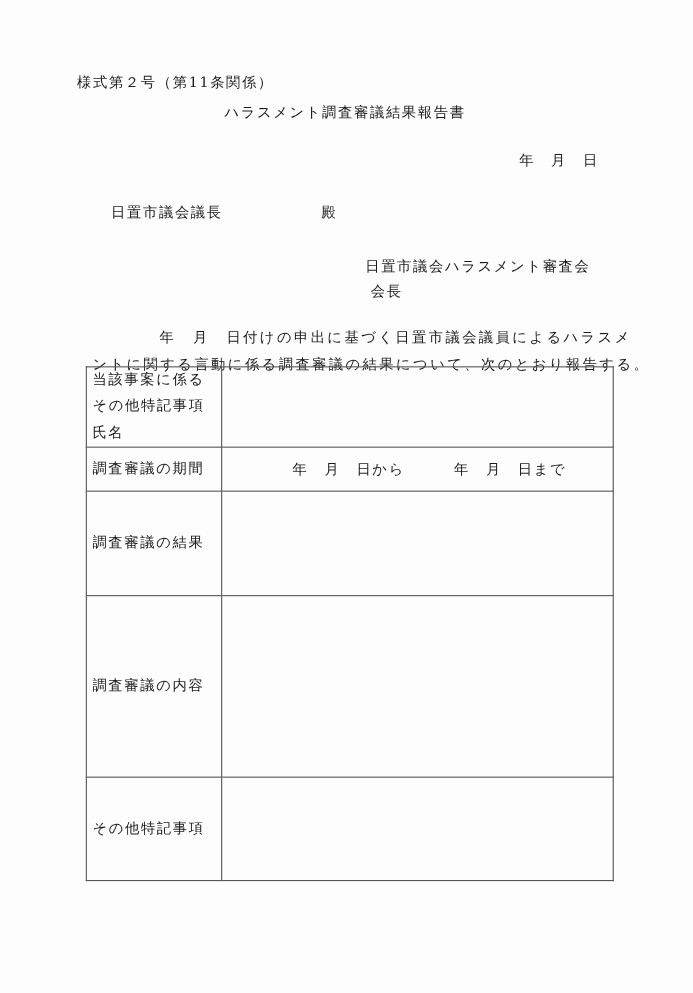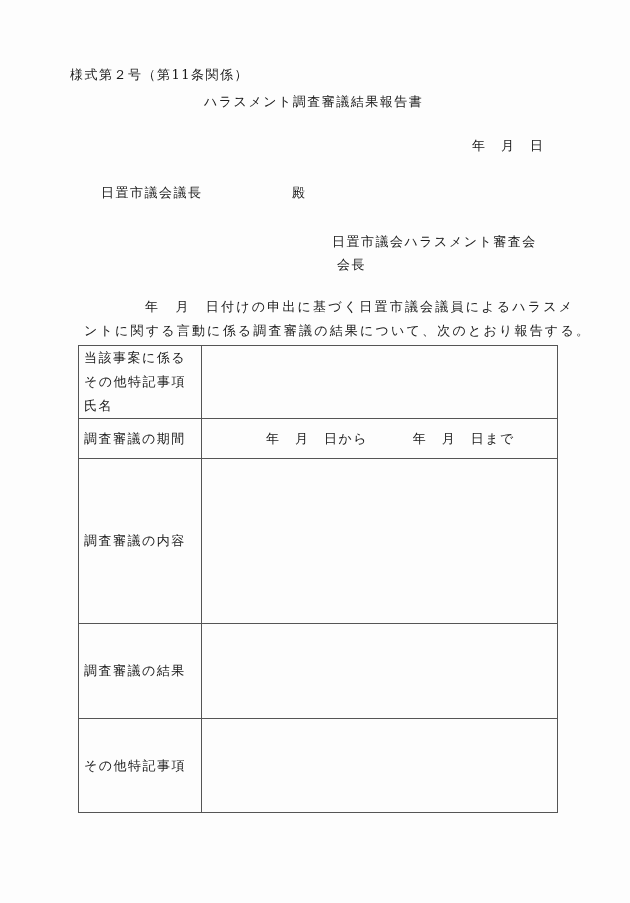--- a/index.html
+++ b/index.html
@@ -1,19 +1,19 @@
 <!DOCTYPE html>
 <html><head>
 <meta charset="utf-8">
 <style>
   html, body { margin:0; padding:0; background:#fdfdfd; }
   body { width:630px; height:903px; position:relative; overflow:hidden;
          font-family:"DejaVu Serif","Liberation Serif",serif; color:#1a1a1a; font-size:13px; }
   .abs { position:absolute; white-space:nowrap; letter-spacing:1.5px;text-align:right; }
-  table { position:absolute; left:78px; top:345px; border-collapse:collapse; table-layout:fixed; }
+  table { position:absolute; left:78px; top:333px; border-collapse:collapse; table-layout:fixed; }
   td { border:1.3px solid #555; padding:0; vertical-align:middle; font-size:13px; letter-spacing:1.5px; }
   td.label { width:117px; padding-left:5px; line-height:24px; }
   td.val { width:355px; }
 </style>
 </head>
 <body>
 
 <div class="abs" style="left:70px; top:66px;">様式第２号（第11条関係）</div>
 <div class="abs" style="left:204px; top:93px;">ハラスメント調査審議結果報告書</div>
 <div class="abs" style="left:472px; top:137px; word-spacing:4px;">年　月　日</div>
@@ -37,26 +37,26 @@
     </td>
     <td class="val"></td>
   </tr>
   <tr style="height:40px;">
     <td class="label">調査審議の期間</td>
     <td class="val">
       <span style="margin-left:64px;">年　月　日から</span>
       <span style="margin-left:39px;">年　月　日まで</span>
     </td>
   </tr>
+  <tr style="height:95px;">
+    <td class="label">調査審議の結果</td>
+    <td class="val"></td>
+  </tr>
   <tr style="height:165px;">
     <td class="label">調査審議の内容</td>
-    <td class="val"></td>
-  </tr>
-  <tr style="height:95px;">
-    <td class="label">調査審議の結果</td>
     <td class="val"></td>
   </tr>
   <tr style="height:94px;">
     <td class="label">その他特記事項</td>
     <td class="val"></td>
   </tr>
 </tbody>
   </table>
 
 </body></html>

